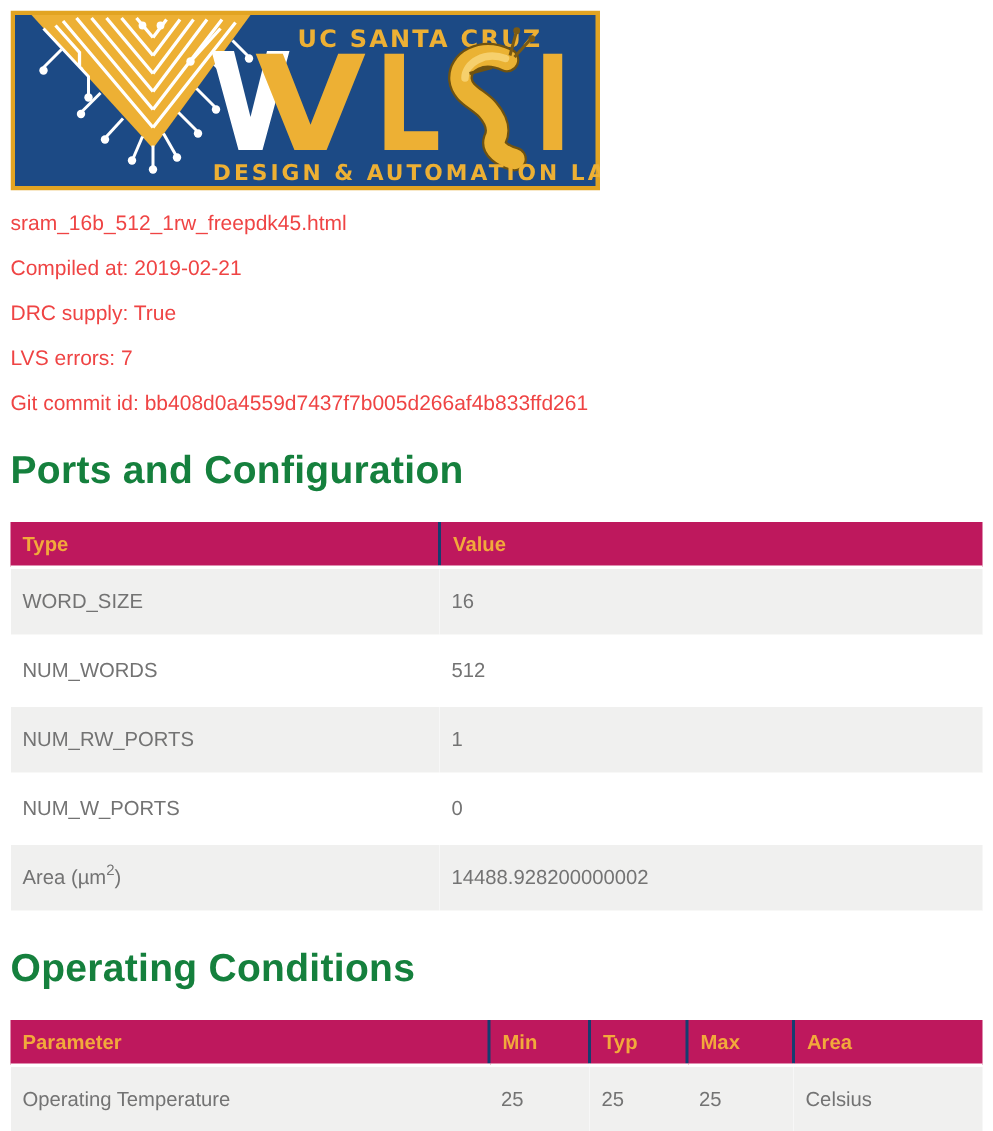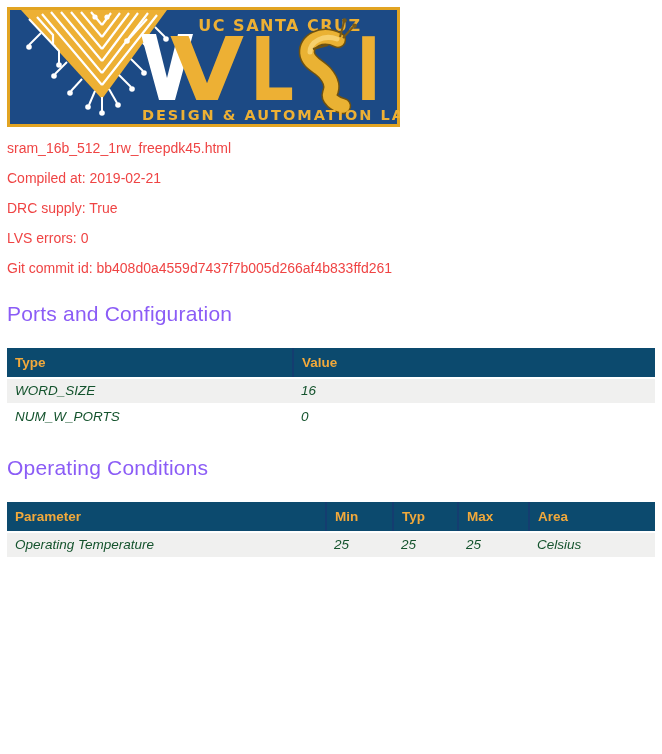--- a/index.html
+++ b/index.html
@@ -10,53 +10,52 @@
     color: #1a1a1a;
     font-size: 14px;
   }
   
   .logo-wrap { width: 393px; height: 120px; margin: 0 0 3px 0; }
   .logo-wrap svg { display: block; }
   
   p.info-line { margin: 13px 0; font-size: 14px; line-height: 17px; color: #ef4444; }
   
   h2.section-title {
-    font-size: 21px;
-    font-weight: 400;
-    color: #8b5cf6;
+    font-size: 26px;
+    font-weight: 700;
+    color: #15803d;
     margin: 24px 0 22px 0;
     line-height: 25px;
     letter-spacing: 0.2px;
   }
   
   table.report-table {
     border-collapse: collapse;
     width: 648px;
     font-size: 13.5px;
     table-layout: fixed;
   }
   table.report-table thead th {
-    background: #0c4a6e;
+    background: #be185d;
     color: #f2a93b;
     text-align: left;
     font-weight: bold;
     padding: 6px 8px;
     line-height: 17px;
     border-bottom: 2px solid #ffffff;
     border-left: 2px solid #143d70;
   }
   table.report-table thead th:first-child { border-left: none; }
   table.report-table tbody td {
-    padding: 3px 8px;
+    padding: 13px 8px;
     line-height: 18px;
     border-bottom: 2px solid #ffffff;
-    color: #14532d;
+    color: #737373;
     overflow: hidden;
     white-space: nowrap;
-    font-style: italic;
   }
   table.report-table tbody tr:nth-child(odd) td { background: #f0f0ef; }
   table.report-table tbody tr:nth-child(even) td { background: #ffffff; }
   table.report-table sup { font-size: 10px; line-height: 0; }
 </style>
 </head>
 <body>
 
 <div class="logo-wrap">
   <svg width="393" height="120" viewBox="0 0 393 120">
@@ -136,21 +135,21 @@
       <circle cx="337.5" cy="13.5" r="2.3" fill="#7a5a14"></circle>
       <circle cx="347.5" cy="18.8" r="2.3" fill="#7a5a14"></circle>
     </g>
     <text x="273" y="113" text-anchor="middle" font-family="'DejaVu Sans', sans-serif" font-weight="bold" font-size="14.5" letter-spacing="2" fill="#edb034">DESIGN &amp; AUTOMATION LAB</text>
   </svg>
 </div>
 
 <p class="info-line">sram_16b_512_1rw_freepdk45.html</p>
 <p class="info-line">Compiled at: 2019-02-21</p>
 <p class="info-line">DRC supply: True</p>
-<p class="info-line">LVS errors: 0</p>
+<p class="info-line">LVS errors: 7</p>
 <p class="info-line">Git commit id: bb408d0a4559d7437f7b005d266af4b833ffd261</p>
 
 <h2 class="section-title">Ports and Configuration</h2>
 
 <table class="report-table">
   <colgroup>
       <col style="width:286px">
       <col>
     </colgroup>
   <thead>
@@ -158,22 +157,34 @@
       <th>Type</th>
       <th>Value</th>
     </tr>
   </thead>
   <tbody>
     <tr>
       <td>WORD_SIZE</td>
       <td>16</td>
     </tr>
     <tr>
+      <td>NUM_WORDS</td>
+      <td>512</td>
+    </tr>
+    <tr>
+      <td>NUM_RW_PORTS</td>
+      <td>1</td>
+    </tr>
+    <tr>
       <td>NUM_W_PORTS</td>
       <td>0</td>
+    </tr>
+    <tr>
+      <td><span>Area (µm</span><sup>2</sup><span>)</span></td>
+      <td>14488.928200000002</td>
     </tr>
   </tbody>
 </table>
 
 <h2 class="section-title">Operating Conditions</h2>
 
 <table class="report-table">
   <colgroup>
       <col style="width:319px">
       <col style="width:67px">

